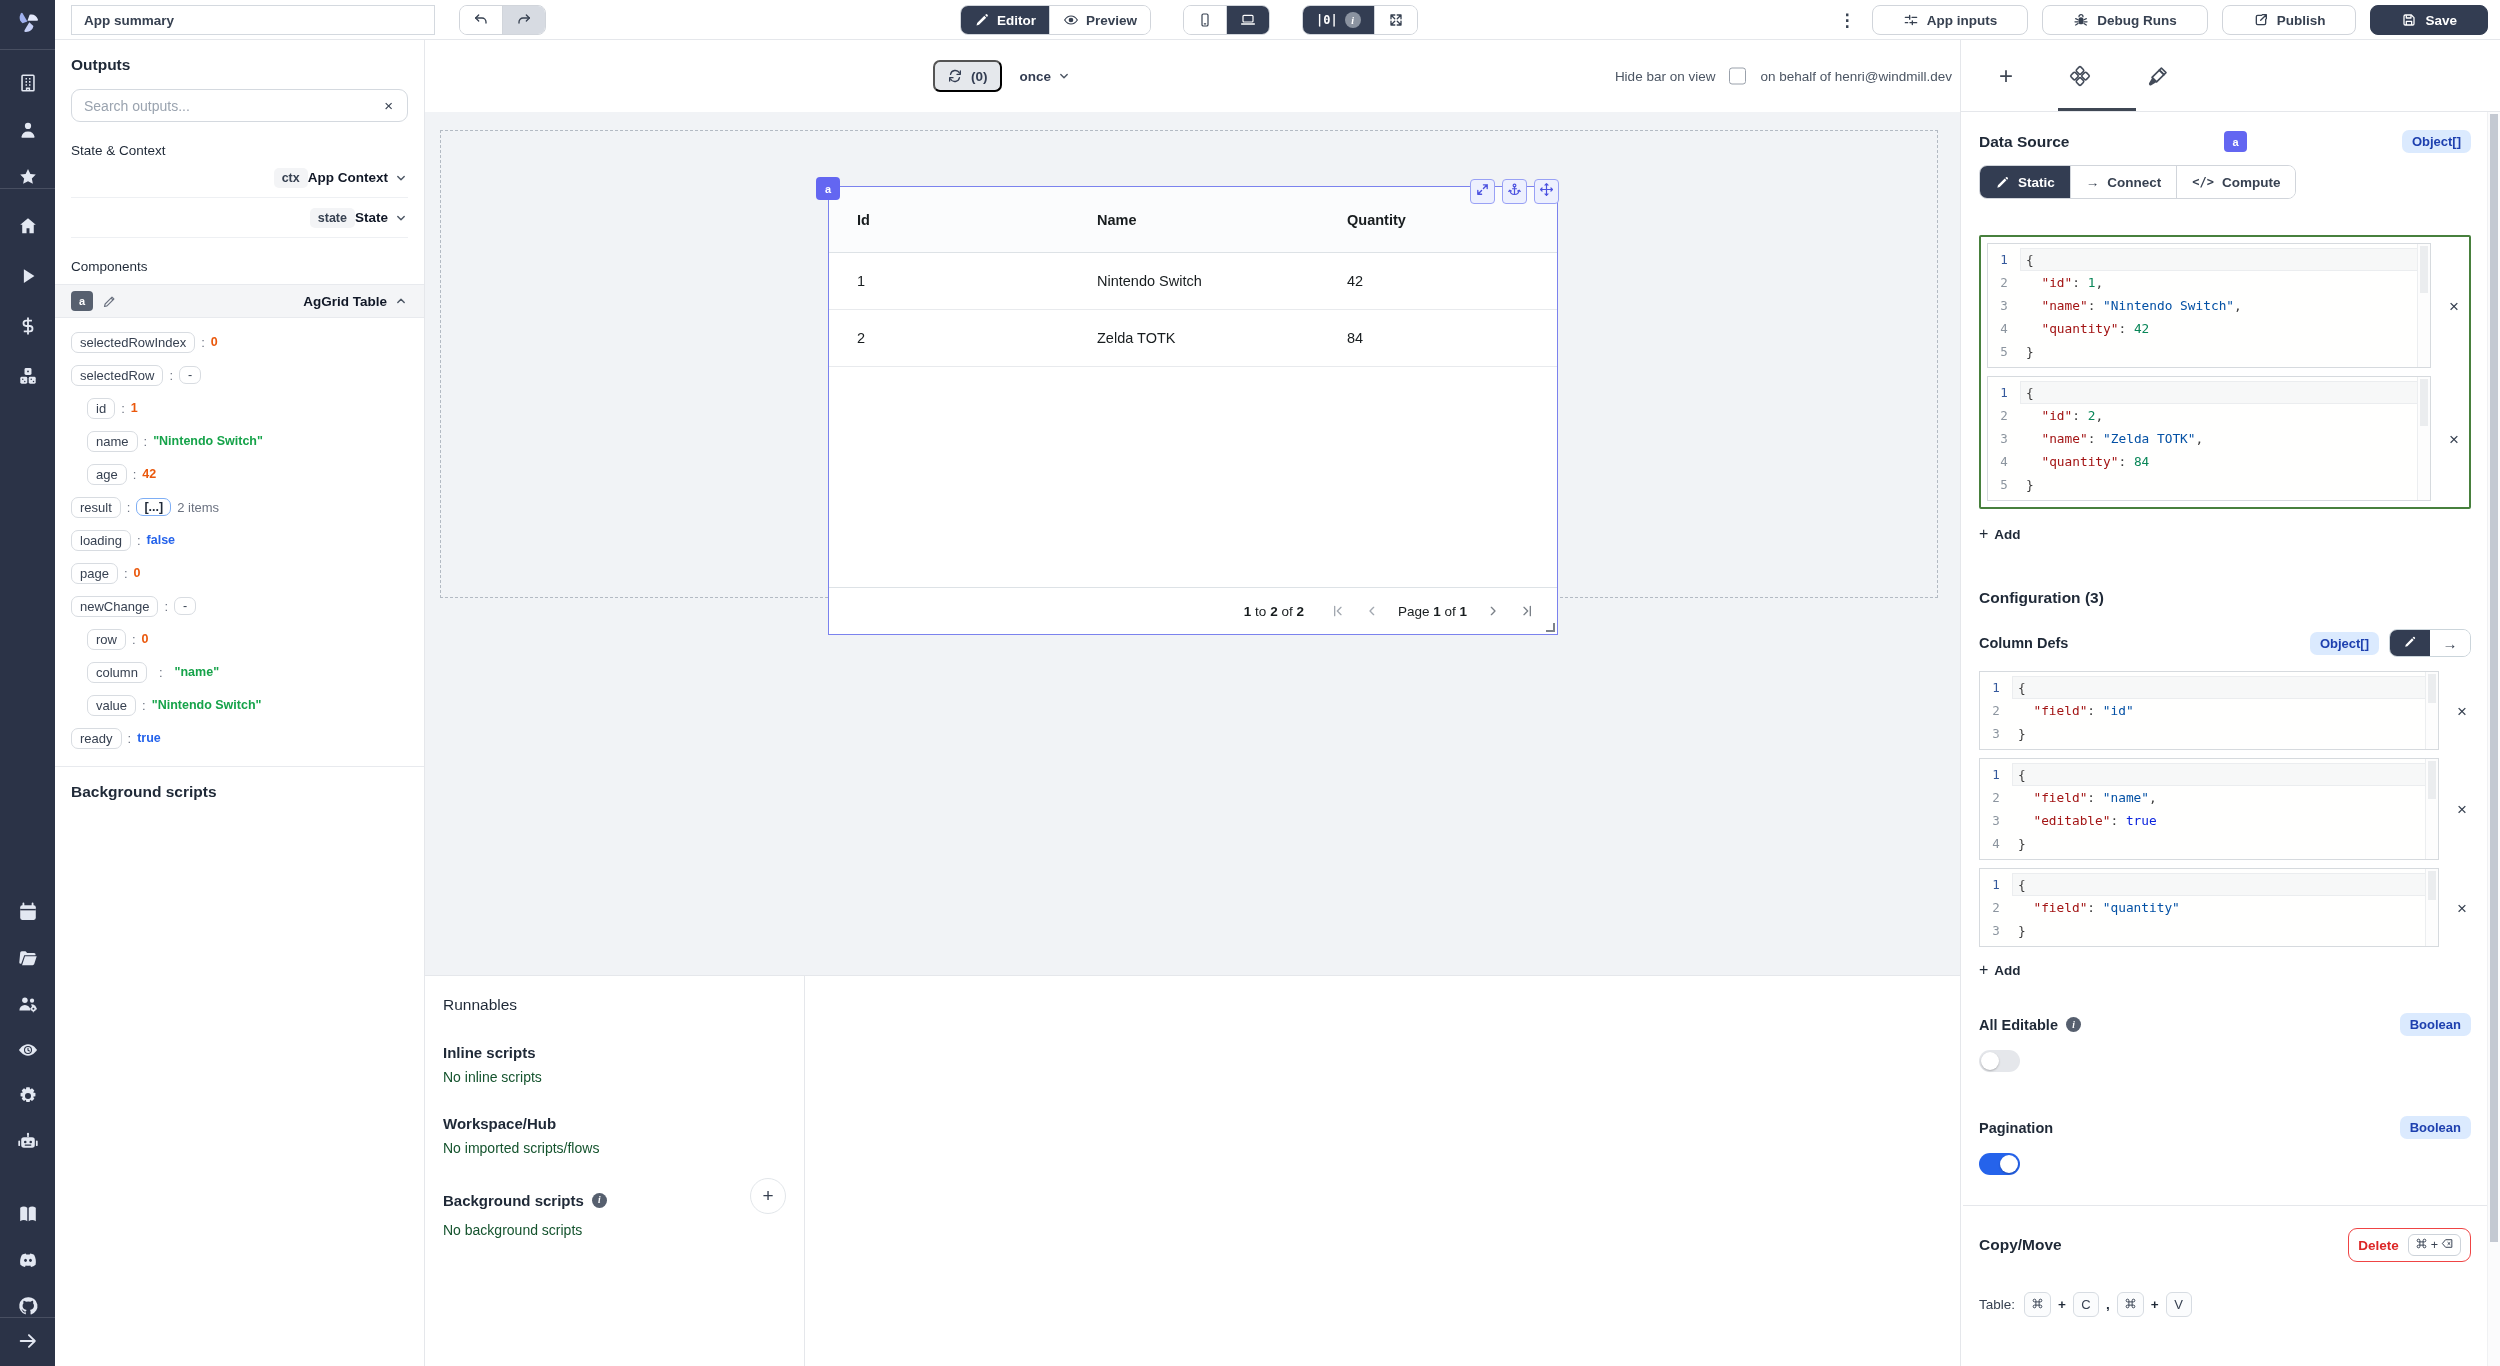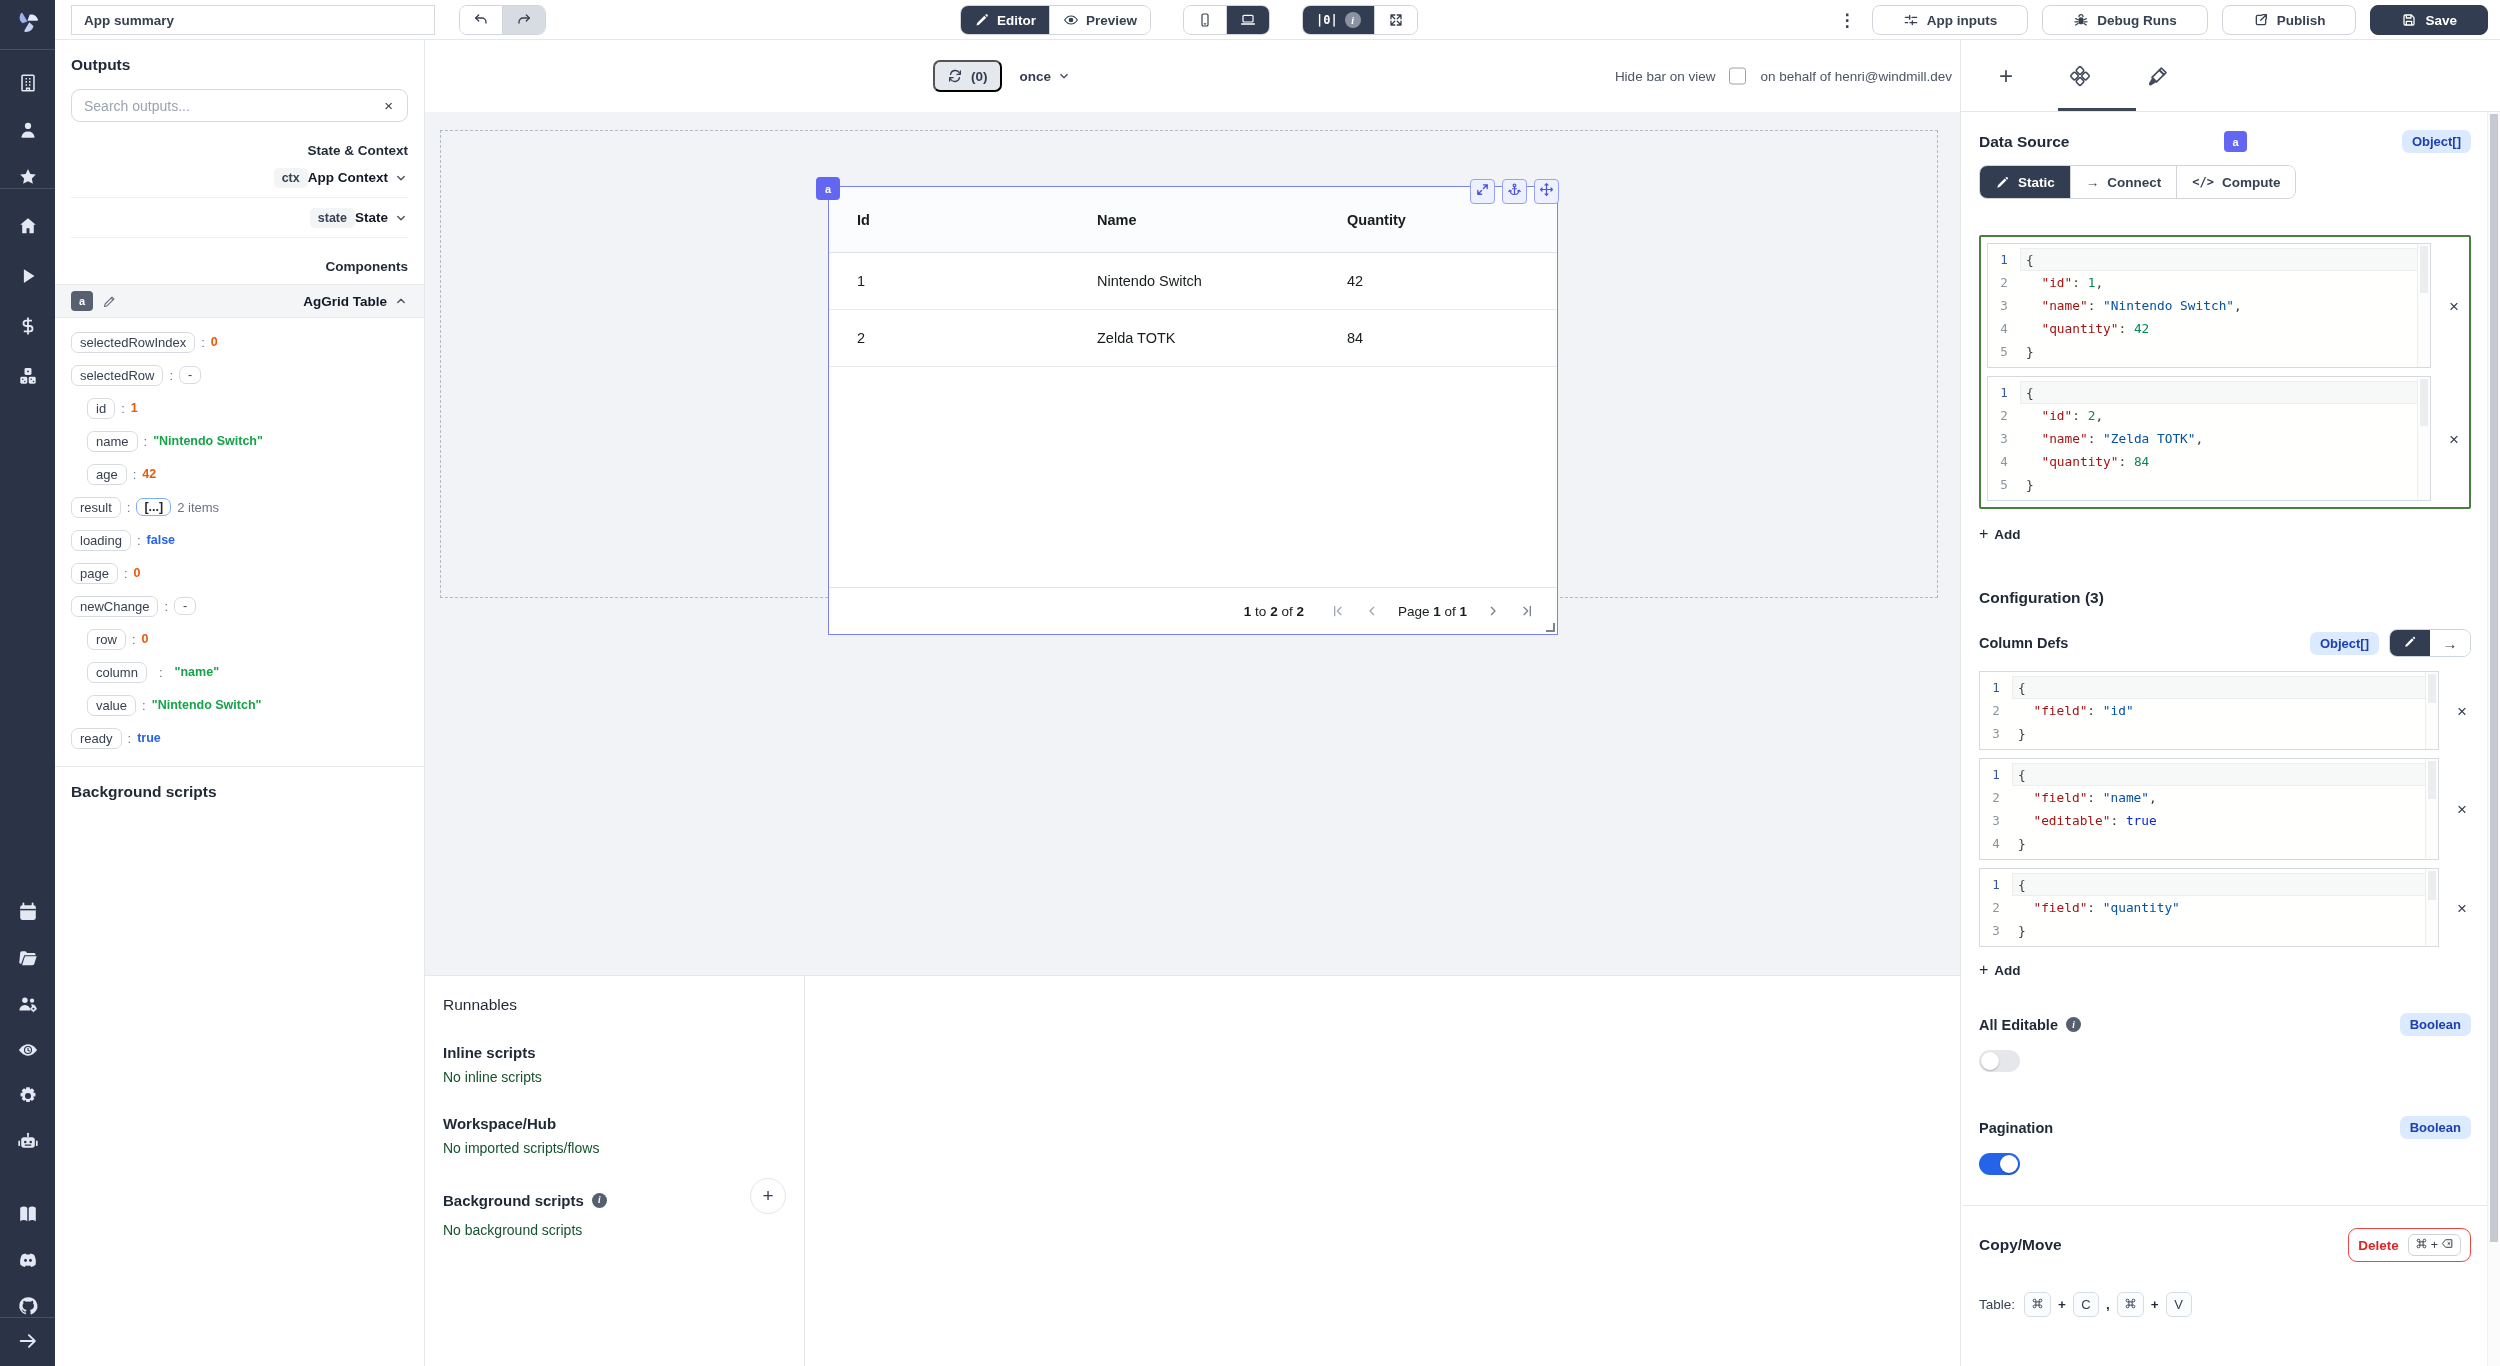--- a/index.html
+++ b/index.html
@@ -53,21 +53,21 @@
 
   
   .outputs { position:absolute; left:55px; top:40px; width:370px; bottom:0; background:#fff;
              border-right:1px solid #e5e7eb; padding:16px 16px 0 16px; overflow:hidden; }
   .outputs h1 { font-size:15.5px; font-weight:700; color:#1f2937; }
   .searchbox { margin-top:15px; display:flex; align-items:center; border:1px solid #d4d9df; border-radius:9px;
                height:33px; padding:0 14px 0 12px; }
   .searchbox input { border:none; outline:none; flex:1; font:400 14px "Liberation Sans",sans-serif; color:#374151; }
   .searchbox input::placeholder { color:#9aa3af; }
   .searchbox .x { color:#374151; font-size:15px; cursor:pointer; }
-  .sec-title { margin-top:21px; font-size:13.5px; font-weight:700; color:#1f2937;text-align:right; }
+  .sec-title { margin-top:21px; font-size:13.5px; font-weight:400; color:#1f2937; }
   .ctx-row { display:flex; align-items:center; justify-content:flex-end; height:40px;
              border-bottom:1px solid #eef0f3; cursor:pointer; }
   .ctx-key { background:#f3f4f6; border-radius:5px; padding:3px 8px; font:600 12.5px "Liberation Sans",sans-serif; color:#374151; }
   .ctx-val { display:flex; align-items:center; gap:6px; font:700 13.5px "Liberation Sans",sans-serif; color:#111827; }
   .chev { color:#4b5563; } .chev svg { width:14px; height:14px; display:block; }
   .comp-head { margin:10px -16px 0; background:#f4f5f7; border-top:1px solid #e8eaee; border-bottom:1px solid #e8eaee;
                height:34px; display:flex; align-items:center; padding:0 16px; gap:9px; cursor:pointer; }
   .badge-a-dark { background:#57606f; color:#fff; border-radius:4px; width:22px; height:20px; display:flex;
                   align-items:center; justify-content:center; font:700 11px "Liberation Sans",sans-serif; }
   .pencil-gray { color:#6b7280; } .pencil-gray svg { width:15px; height:15px; display:block; }

